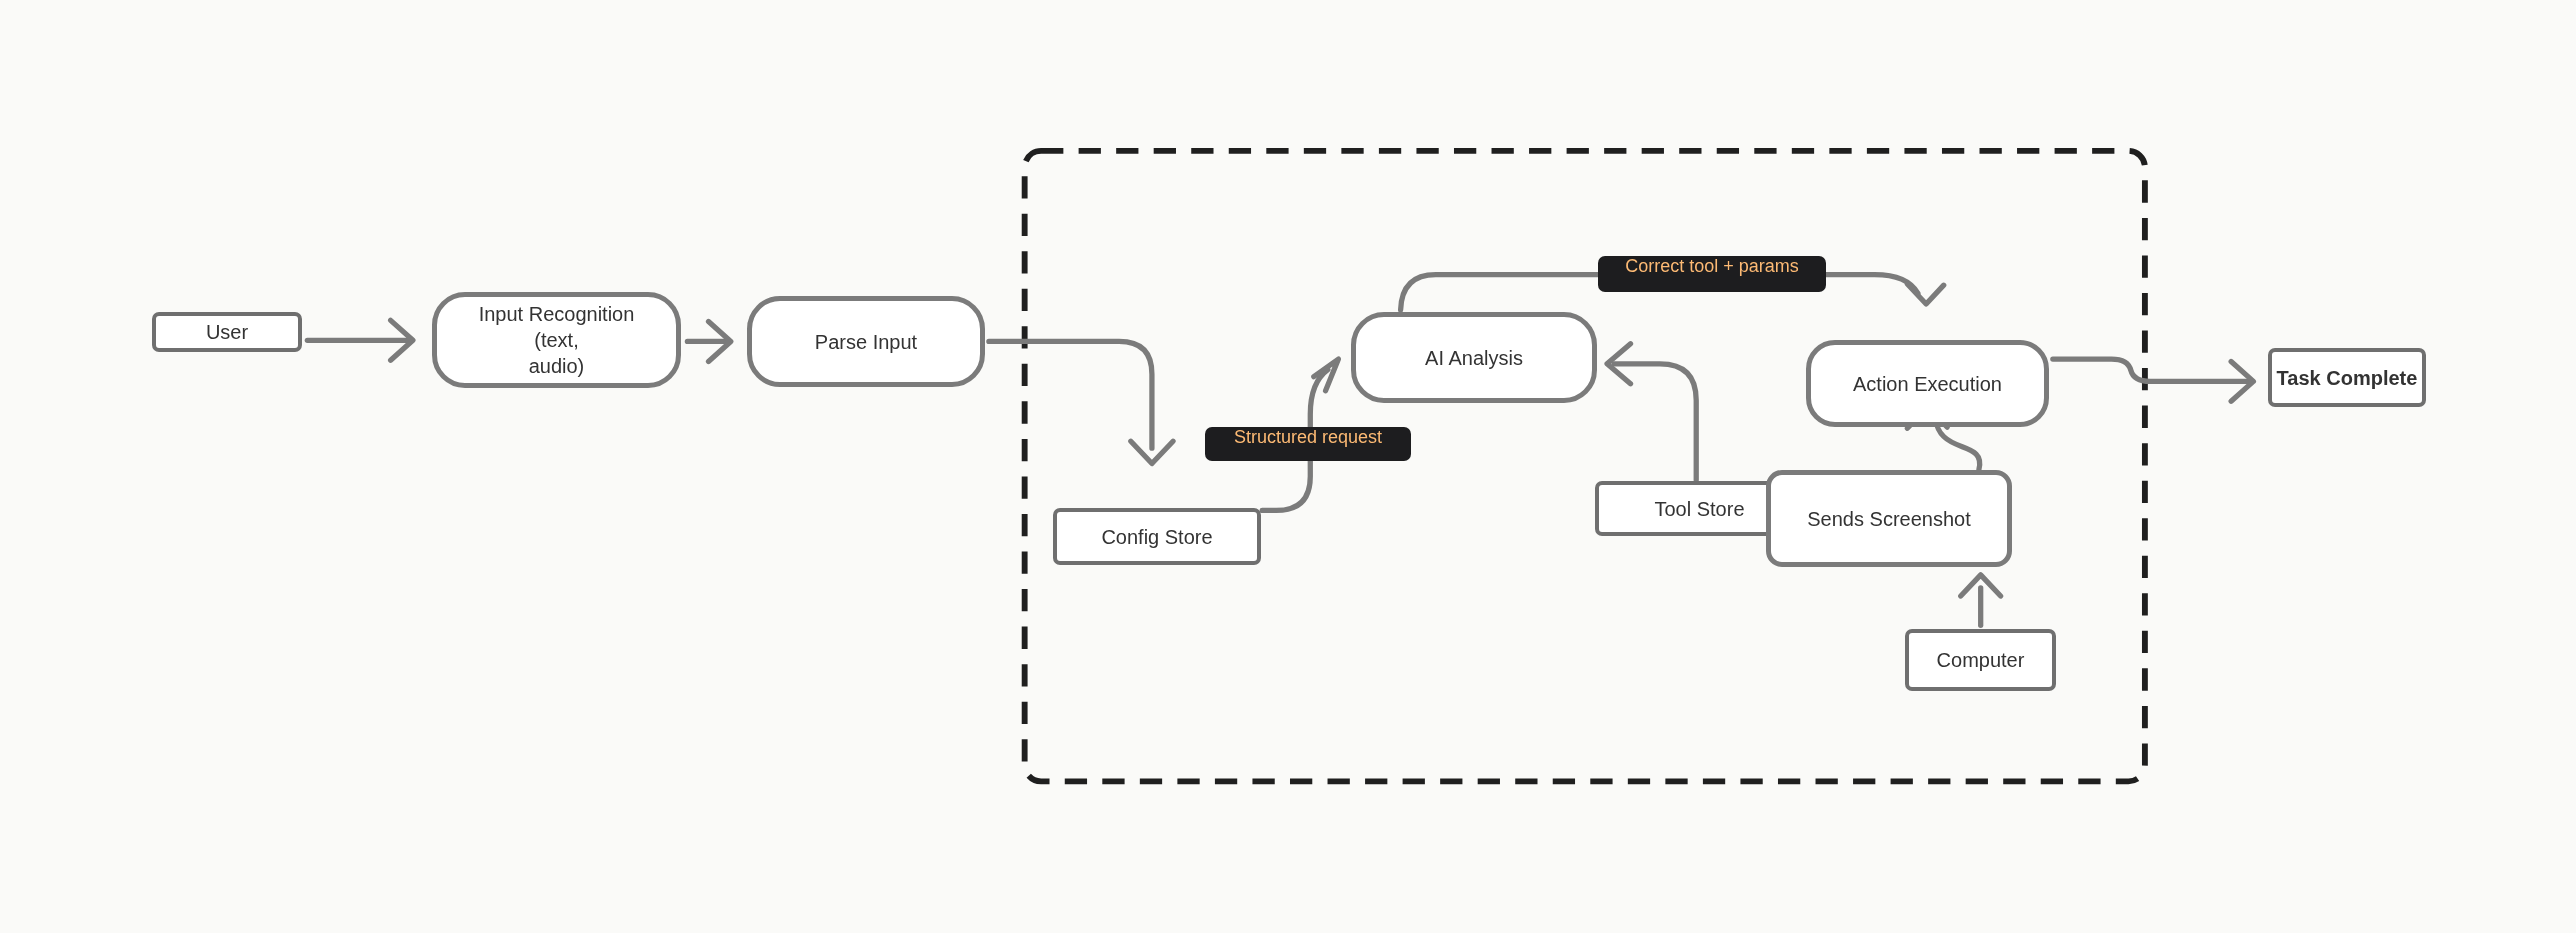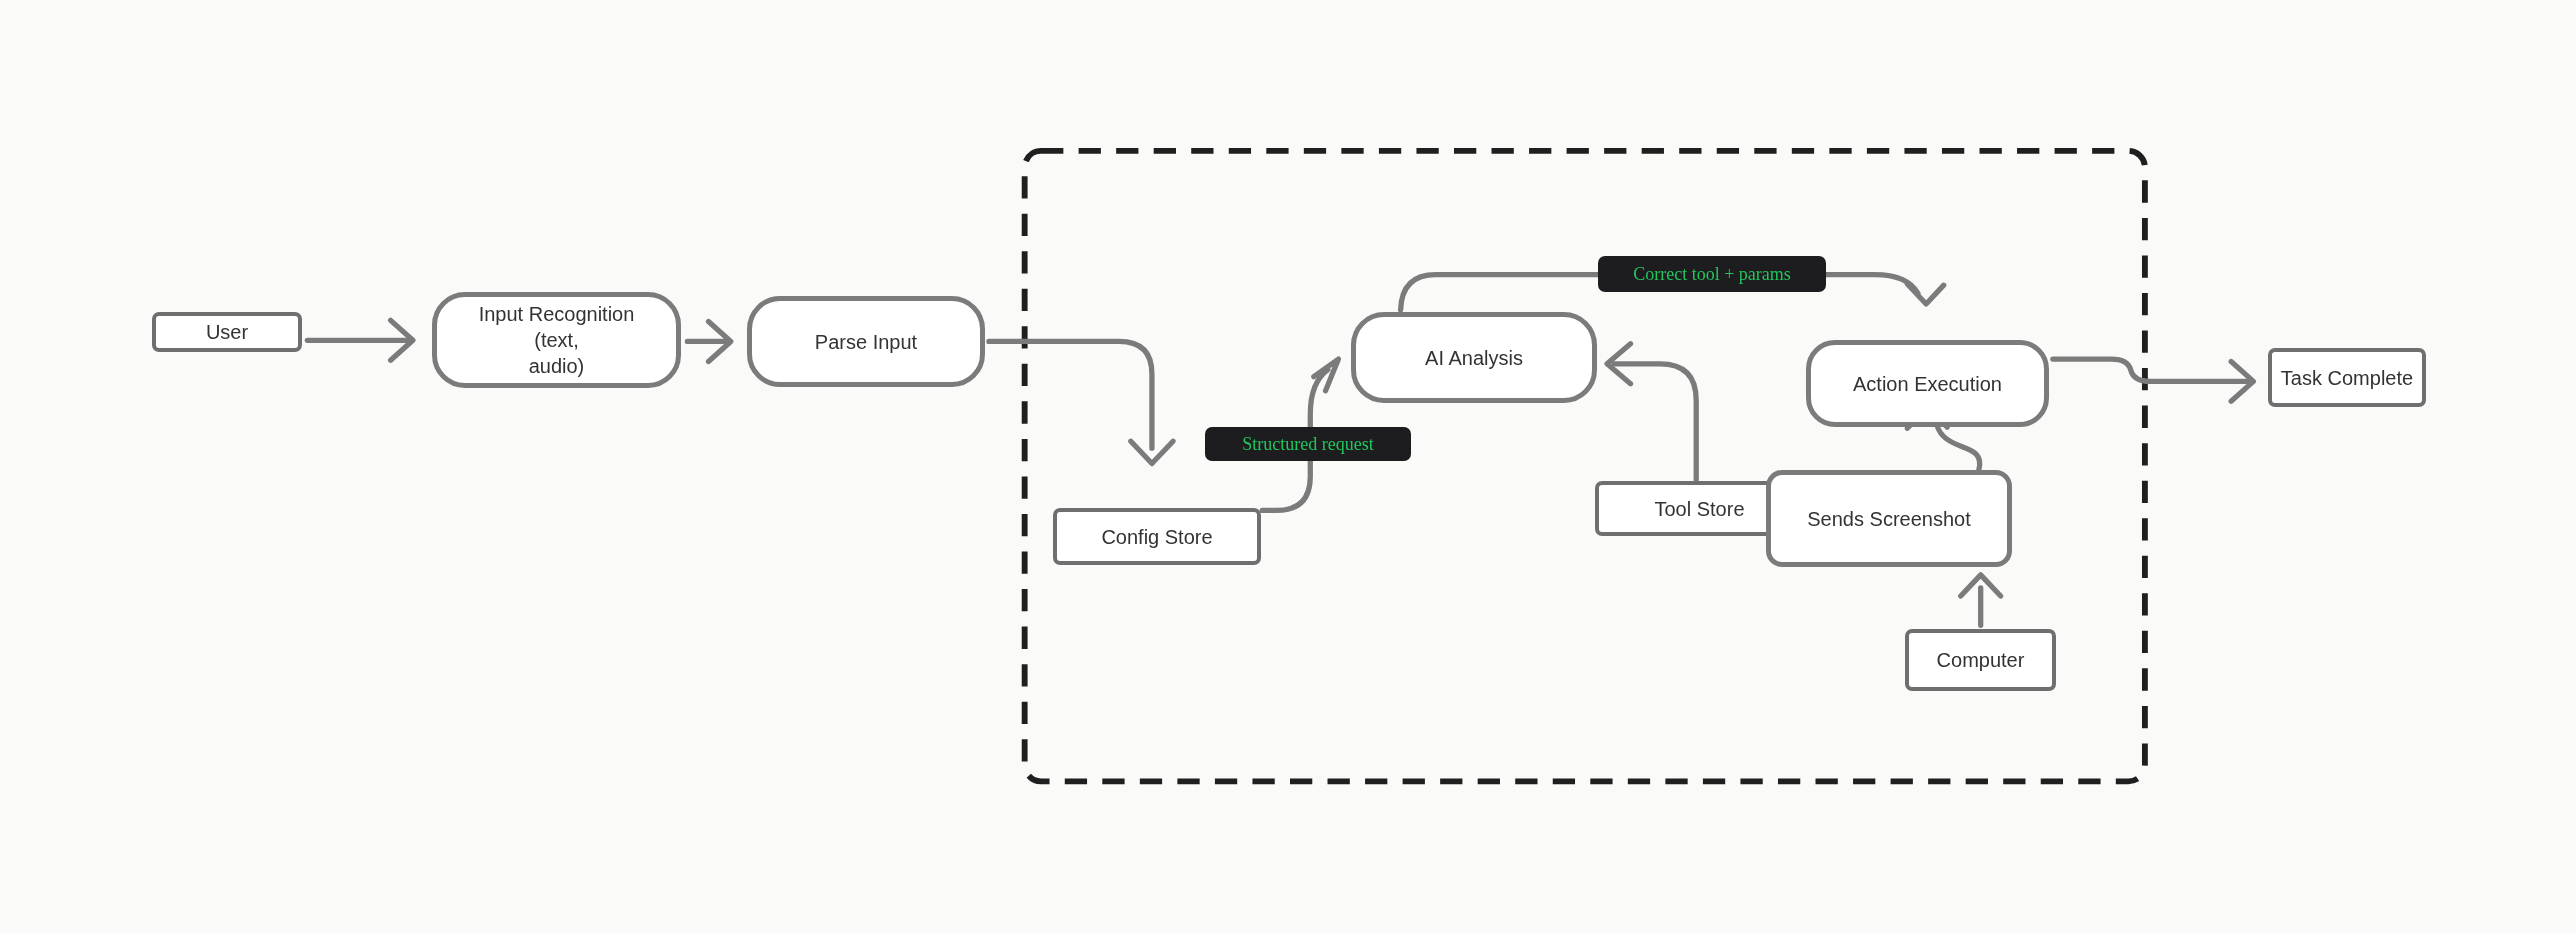--- a/index.html
+++ b/index.html
@@ -13,23 +13,23 @@
   .edges{position:absolute;left:0;top:0;width:2576px;height:934px;}
   .node{
     position:absolute;display:flex;align-items:center;justify-content:center;
     background:#FFFFFF;color:#333333;text-align:center;
     font-size:20px;line-height:1.3;box-sizing:border-box;
   }
   .node span{white-space:pre-line;}
   .node.rect{border:4.7px solid #6F6F6F;border-radius:7px;}
   .node.pill{border:5.3px solid #7B7B7B;border-radius:33px;}
   .chip{
-    position:absolute;display:flex;align-items:center;justify-content:center;
-    background:#1D1D1F;color:#22c55e;font-size:18px;
-    border-radius:7px;box-sizing:border-box;font-family:Liberation Serif, serif;
+    position:absolute;display:flex;justify-content:center;
+    background:#1D1D1F;color:#fdba74;font-size:18px;
+    border-radius:7px;box-sizing:border-box;
   }
   svg .arrow{stroke:#7B7B7B;stroke-width:9;fill:none;stroke-linecap:round;stroke-linejoin:round;}
   svg .boundary{stroke:#1F1F1F;stroke-width:10;fill:none;}
 </style>
 </head>
 <body>
 
 <div class="canvas">
 
   <svg class="edges" viewBox="0 0 4392 1592">
@@ -112,21 +112,21 @@
   </div>
 
   <div class="node pill" style="left:1766px;top:470px;width:246px;height:97px;border-radius:16px;">
     <span>Sends Screenshot</span>
   </div>
 
   <div class="node rect" style="left:1905px;top:629px;width:151px;height:62px;">
     <span>Computer</span>
   </div>
 
-  <div class="node rect" style="left:2268px;top:348px;width:158px;height:59px;">
+  <div class="node rect" style="left:2268px;top:348px;width:158px;height:59px;font-weight:bold;">
     <span>Task Complete</span>
   </div>
 
   <div class="chip" style="left:1205px;top:427px;width:206px;height:34px;">
     <span>Structured request</span>
   </div>
 
   <div class="chip" style="left:1598px;top:256px;width:228px;height:36px;">
     <span>Correct tool + params</span>
   </div>

